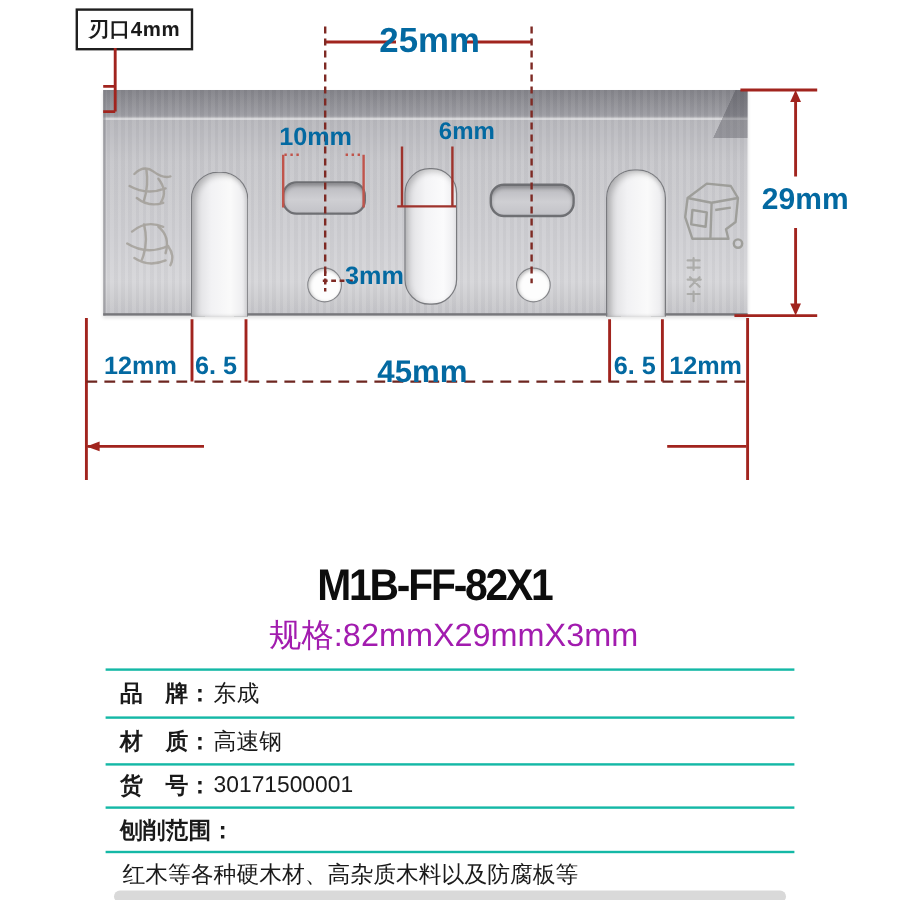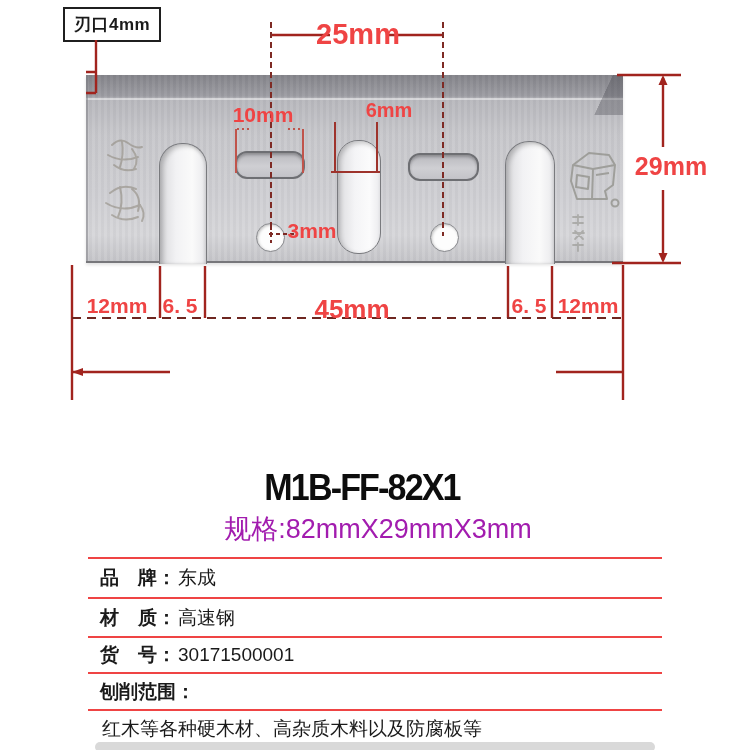--- a/index.html
+++ b/index.html
@@ -38,41 +38,41 @@
         border:1px solid #85868a;box-shadow:inset 1px 1px 3px rgba(0,0,0,0.25);}
   .hole.l{left:170px;top:148px;}
   .hole.r{left:344px;top:148px;}
 
   .engraving{position:absolute;pointer-events:none;}
 
   
   #dim-lines{position:absolute;left:0;top:0;width:750px;height:750px;pointer-events:none;}
 
   
-  .dim{position:absolute;transform:translateX(-50%);font-weight:700;white-space:nowrap;color:#ef4444;}
+  .dim{position:absolute;transform:translateX(-50%);font-weight:700;white-space:nowrap;color:#0369a1;}
   .d25{left:358px;top:18px;font-size:29px;}
   .d10{left:263px;top:103px;font-size:21px;}
   .d6{left:357px;top:99px;font-size:20px;margin-left:32px;}
   .d3{left:312px;top:219px;font-size:21px;}
   .d29{left:671px;top:152px;font-size:25px;}
   .d12l{left:117px;top:294px;font-size:21px;}
   .d65l{left:180px;top:294px;font-size:21px;}
   .d45{left:352px;top:294px;font-size:26px;}
   .d65r{left:529px;top:294px;font-size:21px;}
   .d12r{left:588px;top:294px;font-size:21px;}
   .d82{left:362px;top:366px;font-size:27px;}
 
   .model{position:absolute;left:362px;top:467px;transform:translateX(-50%) scaleX(0.92);
          font-size:37px;font-weight:900;letter-spacing:-2px;color:#0d0d0d;white-space:nowrap;}
   .spec{position:absolute;left:378px;top:511px;transform:translateX(-50%);
         font-size:27px;font-weight:500;color:#a21caf;white-space:nowrap;}
 
   
   #spec-table{position:absolute;left:88px;top:557px;width:574px;font-size:19px;}
-  .srow{border-top:2px solid #ef4444;display:flex;align-items:center;padding-left:12px;box-sizing:border-box;}
+  .srow{border-top:2px solid #14b8a6;display:flex;align-items:center;padding-left:12px;box-sizing:border-box;}
   .srow .lab{font-weight:600;white-space:pre;}
   .srow .val{font-weight:500;margin-left:2px;white-space:pre;}
   .r1{height:40px;} .r2{height:39px;} .r3{height:36px;} .r4{height:37px;} .r5{height:38px;}
 
   .bottom-bar{position:absolute;left:95px;top:742px;width:560px;height:10px;border-radius:5px;background:#d9d9d9;}
 </style>
 </head>
 <body>
 
 <div id="stage">

